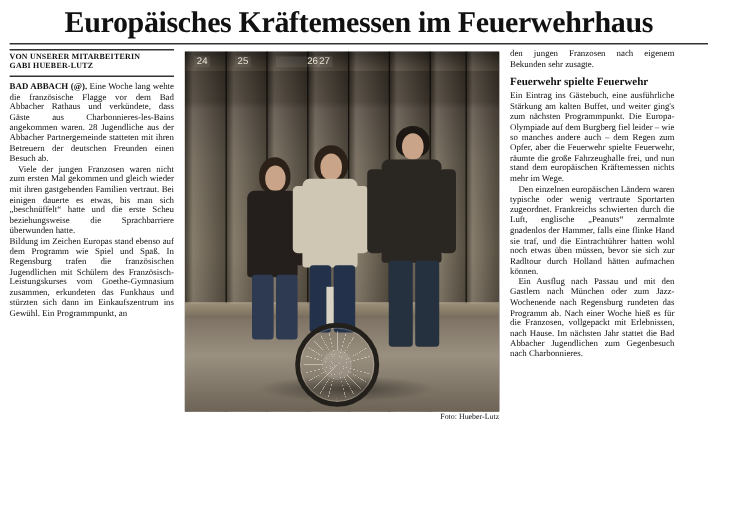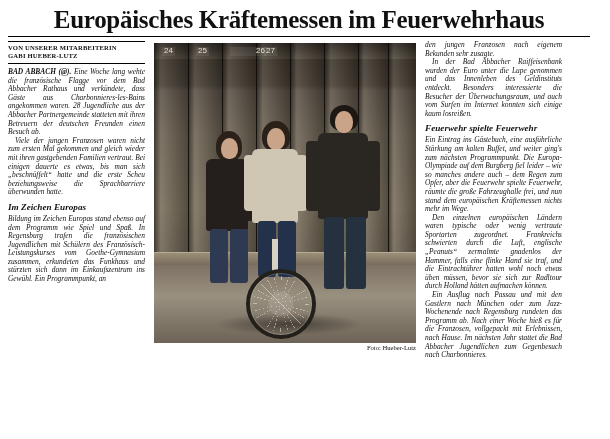--- a/index.html
+++ b/index.html
@@ -58,21 +58,21 @@
     font-size:6.6px;
     font-weight:bold;
     letter-spacing:0.2px;
     line-height:8px;
     text-transform:uppercase;
     margin-bottom:3px;
   }
   .byline .b2{display:block;}
   .byline-rule-top{border-top:1px solid #000;margin-bottom:2px;}
   .byline-rule-bot{border-bottom:1px solid #000;margin:2px 0 4px 0;}
-  p{margin:0 0 0 0;text-indent:7px;font-style:italic;}
+  p{margin:0 0 0 0;text-indent:7px;}
   p.first{text-indent:0;}
   .dropcap-para{text-indent:0;}
   .lead{font-weight:bold;}
   .subhd{
     font-weight:bold;
     font-size:9.2px;
     line-height:11px;
     margin:5px 0 2px 0;
     text-indent:0;
   }
@@ -170,21 +170,20 @@
       <div class="byline">
         <span class="b1">Von unserer Mitarbeiterin</span>
         <span class="b2">Gabi Hueber-Lutz</span>
       </div>
       <div class="byline-rule-bot"></div>
 
       <p class="first dropcap-para"><span class="lead">BAD ABBACH (@).</span><span> Eine Woche lang wehte die französische Flagge vor dem Bad Abbacher Rathaus und verkündete, dass Gäste aus Charbonnieres-les-Bains angekommen waren. 28 Jugendliche aus der Abbacher Partnergemeinde statteten mit ihren Betreuern der deutschen Freunden einen Besuch ab.</span></p>
 
       <p>Viele der jungen Franzosen waren nicht zum ersten Mal gekommen und gleich wieder mit ihren gastgebenden Familien vertraut. Bei einigen dauerte es etwas, bis man sich „beschnüffelt“ hatte und die erste Scheu beziehungsweise die Sprachbarriere überwunden hatte.</p>
 
-      <p class="subhd">Im Zeichen Europas</p>
       <p class="first">Bildung im Zeichen Europas stand ebenso auf dem Programm wie Spiel und Spaß. In Regensburg trafen die französischen Jugendlichen mit Schülern des Französisch-Leistungskurses vom Goethe-Gymnasium zusammen, erkundeten das Funkhaus und stürzten sich dann im Einkaufszentrum ins Gewühl. Ein Programmpunkt, an</p>
     </div>
 
     <div class="col wide">
       <div class="photo-wrap">
         <div class="photo">
           <div class="bg-lockers"></div>
           <div class="top-band"></div>
 
           <div class="locker-col" style="left:0;width:34px;"></div>
@@ -240,21 +239,20 @@
             <div class="spokes"></div>
           </div>
         </div>
 
         <div class="credit">Foto: Hueber-Lutz</div>
       </div>
     </div>
 
     <div class="col">
       <p class="first">den jungen Franzosen nach eigenem Bekunden sehr zusagte.</p>
-      <p>In der Bad Abbacher Raiffeisenbank wurden der Euro unter die Lupe genommen und das Innenleben des Geldinstituts entdeckt. Besonders interessierte die Besucher der Überwachungsraum, und auch vom Surfen im Internet konnten sich einige kaum losreißen.</p>
 
       <p class="subhd">Feuerwehr spielte Feuerwehr</p>
       <p class="first">Ein Eintrag ins Gästebuch, eine ausführliche Stärkung am kalten Buffet, und weiter ging's zum nächsten Programmpunkt. Die Europa-Olympiade auf dem Burgberg fiel leider – wie so manches andere auch – dem Regen zum Opfer, aber die Feuerwehr spielte Feuerwehr, räumte die große Fahrzeughalle frei, und nun stand dem europäischen Kräftemessen nichts mehr im Wege.</p>
 
       <p>Den einzelnen europäischen Ländern waren typische oder wenig vertraute Sportarten zugeordnet. Frankreichs schwierten durch die Luft, englische „Peanuts“ zermalmte gnadenlos der Hammer, falls eine flinke Hand sie traf, und die Eintrachtührer hatten wohl noch etwas üben müssen, bevor sie sich zur Radltour durch Holland hätten aufmachen können.</p>
       <p>Ein Ausflug nach Passau und mit den Gastlern nach München oder zum Jazz-Wochenende nach Regensburg rundeten das Programm ab. Nach einer Woche hieß es für die Franzosen, vollgepackt mit Erlebnissen, nach Hause. Im nächsten Jahr stattet die Bad Abbacher Jugendlichen zum Gegenbesuch nach Charbonnieres.</p>
     </div>
 
   </div>
 </div>

